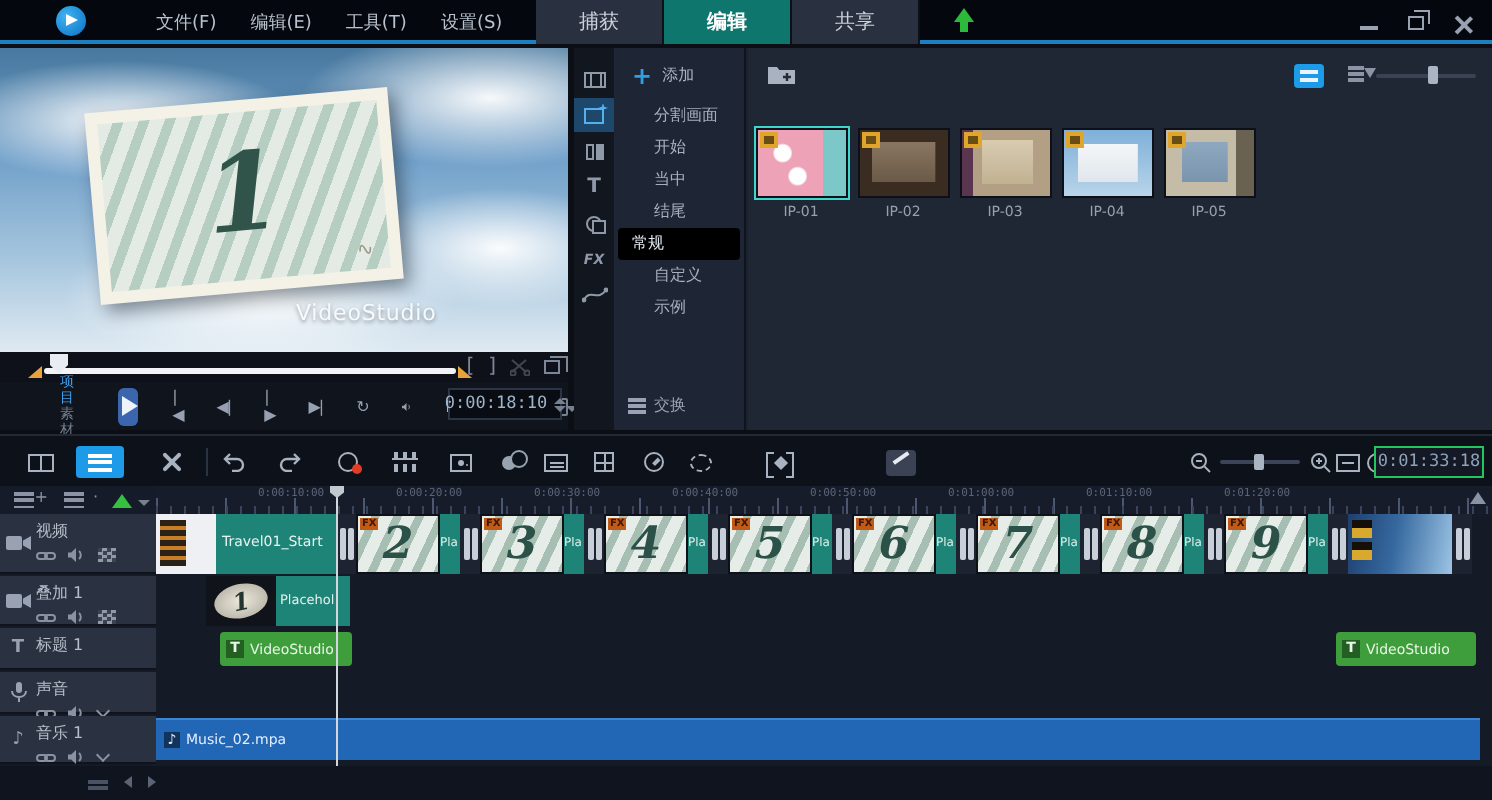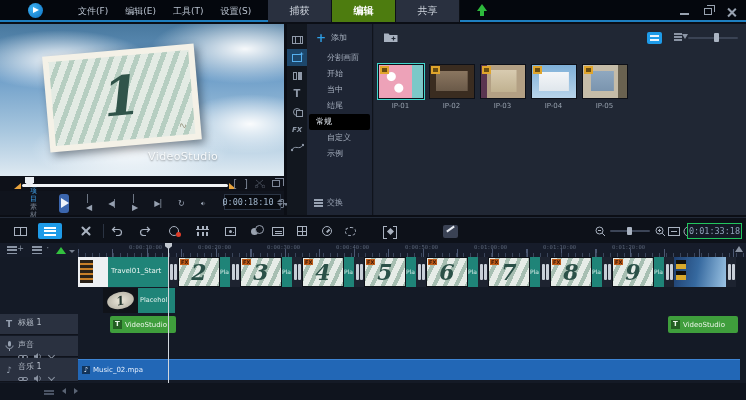--- a/index.html
+++ b/index.html
@@ -7,21 +7,21 @@
 body{background:#0b0e15;font-family:"DejaVu Sans","Liberation Sans",sans-serif;color:#c6ccd6;position:relative;font-size:9px}
 svg{display:block}
 
 #titlebar{position:absolute;left:0;top:0;width:746px;height:22px;background:#04070d;border-bottom:2px solid #1e7fc0}
 .logo{position:absolute;left:28px;top:3px;width:15px;height:15px;border-radius:50%;background:radial-gradient(circle at 35% 35%,#3fb4f4,#0a6fc2)}
 .logo::after{content:"";position:absolute;left:5px;top:4px;border-left:6px solid #fff;border-top:3.5px solid transparent;border-bottom:3.5px solid transparent}
 .menus{position:absolute;left:78px;top:0;height:22px;display:flex;gap:17px;align-items:center;font-size:9px;color:#b9c2cf}
 .menus span{cursor:default}
 .tabs{position:absolute;left:268px;top:0;height:22px;display:flex}
 .tab{width:64px;height:22px;display:flex;align-items:center;justify-content:center;font-size:10px;background:#29303f;color:#ccd2db;border-right:1px solid #0d1016}
-.tab.active{background:#4d7c0f;color:#fff;font-weight:bold}
+.tab.active{background:#0f766e;color:#fff;font-weight:bold}
 .uparrow{position:absolute;left:476px;top:4px;width:12px;height:13px}
 .uparrow::before{content:"";position:absolute;left:1px;top:0;border-left:5px solid transparent;border-right:5px solid transparent;border-bottom:7px solid #2db93c}
 .uparrow::after{content:"";position:absolute;left:4px;top:6px;width:4px;height:6px;background:#2db93c}
 .winctl{position:absolute;right:10px;top:0;height:22px;display:flex;gap:15px;align-items:center}
 .wmin{width:9px;height:2px;background:#98a2b0;margin-top:6px}
 .wrest{width:8px;height:7px;border:1px solid #98a2b0;position:relative}
 .wrest::after{content:"";position:absolute;left:2px;top:-4px;width:7px;height:6px;border:1px solid #98a2b0;border-left:none;border-bottom:none}
 .wclose{width:9px;height:9px;position:relative}
 .wclose::before,.wclose::after{content:"";position:absolute;left:4px;top:0;width:1.5px;height:11px;background:#98a2b0}
 .wclose::before{transform:rotate(45deg)}.wclose::after{transform:rotate(-45deg)}
@@ -487,20 +487,42 @@
         <span class="rlab" style="left:258px">0:00:40:00</span>
         <span class="rlab" style="left:327px">0:00:50:00</span>
         <span class="rlab" style="left:396px">0:01:00:00</span>
         <span class="rlab" style="left:465px">0:01:10:00</span>
         <span class="rlab" style="left:534px">0:01:20:00</span>
       </div>
       <div class="scrollup"></div>
     </div>
 
     <div class="trow" style="top:14px;height:30px">
+      <div class="thead">
+        <div class="ticon">
+          <svg width="13" height="9" viewBox="0 0 13 9">
+              <rect x="0" y="1" width="8" height="7" rx="1" fill="#98a2b2"></rect>
+              <path d="M8.5 3.2 12.5 1v7L8.5 5.8z" fill="#98a2b2"></path>
+            </svg>
+        </div>
+        <div class="tmain">
+          <div class="tlabel">视频</div>
+          <div class="ticons">
+            <svg width="10" height="6" viewBox="0 0 10 6">
+                <rect x="0.5" y="1.5" width="5" height="3" rx="1.5" fill="none" stroke="#8a93a2"></rect>
+                <rect x="4.5" y="1.5" width="5" height="3" rx="1.5" fill="none" stroke="#8a93a2"></rect>
+              </svg>
+            <svg width="9" height="7" viewBox="0 0 9 7">
+                <path d="M0 2.2h1.6L4 0v7L1.6 4.8H0z" fill="#8a93a2"></path>
+                <path d="M5.5 1.5c1.2 1 1.2 3 0 4" stroke="#8a93a2" fill="none"></path>
+              </svg>
+            <div class="checker"></div>
+          </div>
+        </div>
+      </div>
       <div class="tc">
         <div class="vflex">
           <div class="c-white">
               <div class="mini"></div>
             </div>
           <div class="c-intro">Travel01_Start</div>
           <div class="trans">
               <i></i>
               <i></i>
             </div>
@@ -582,20 +604,42 @@
             </div>
           <div class="trans">
               <i></i>
               <i></i>
             </div>
         </div>
       </div>
     </div>
 
     <div class="trow" style="top:45px;height:25px">
+      <div class="thead">
+        <div class="ticon">
+          <svg width="13" height="9" viewBox="0 0 13 9">
+              <rect x="0" y="1" width="8" height="7" rx="1" fill="#98a2b2"></rect>
+              <path d="M8.5 3.2 12.5 1v7L8.5 5.8z" fill="#98a2b2"></path>
+            </svg>
+        </div>
+        <div class="tmain">
+          <div class="tlabel">叠加 1</div>
+          <div class="ticons">
+            <svg width="10" height="6" viewBox="0 0 10 6">
+                <rect x="0.5" y="1.5" width="5" height="3" rx="1.5" fill="none" stroke="#8a93a2"></rect>
+                <rect x="4.5" y="1.5" width="5" height="3" rx="1.5" fill="none" stroke="#8a93a2"></rect>
+              </svg>
+            <svg width="9" height="7" viewBox="0 0 9 7">
+                <path d="M0 2.2h1.6L4 0v7L1.6 4.8H0z" fill="#8a93a2"></path>
+                <path d="M5.5 1.5c1.2 1 1.2 3 0 4" stroke="#8a93a2" fill="none"></path>
+              </svg>
+            <div class="checker"></div>
+          </div>
+        </div>
+      </div>
       <div class="tc">
         <div class="oflex">
           <div class="c-olthumb">
             <div class="olell">
                 <span>1</span>
               </div>
           </div>
           <div class="c-olstub">Placehol</div>
         </div>
       </div>

